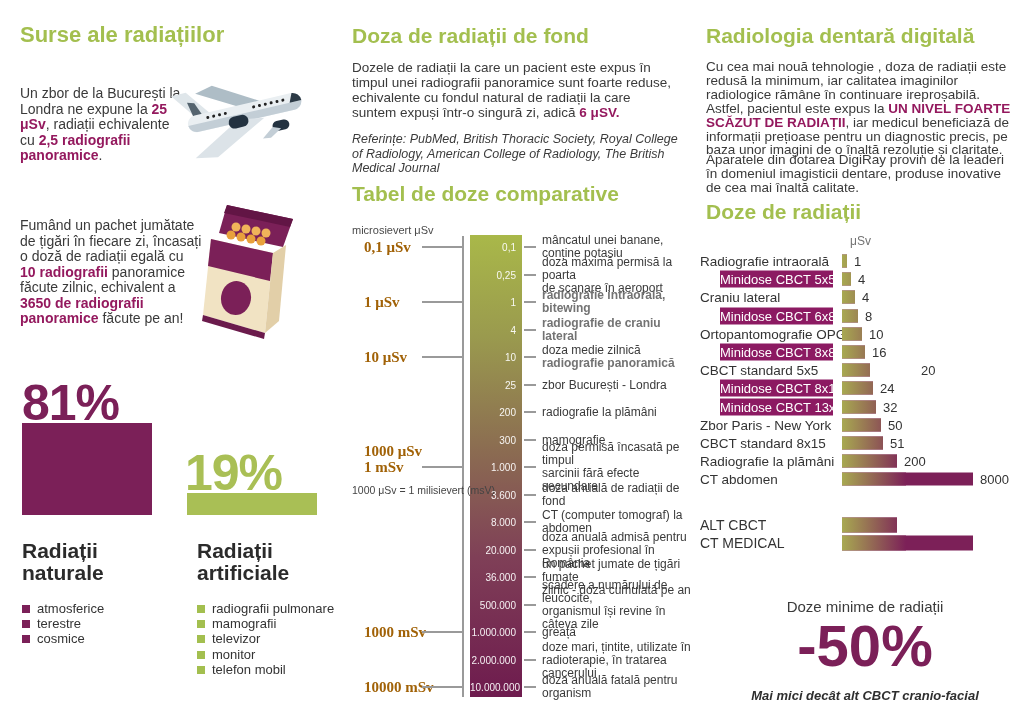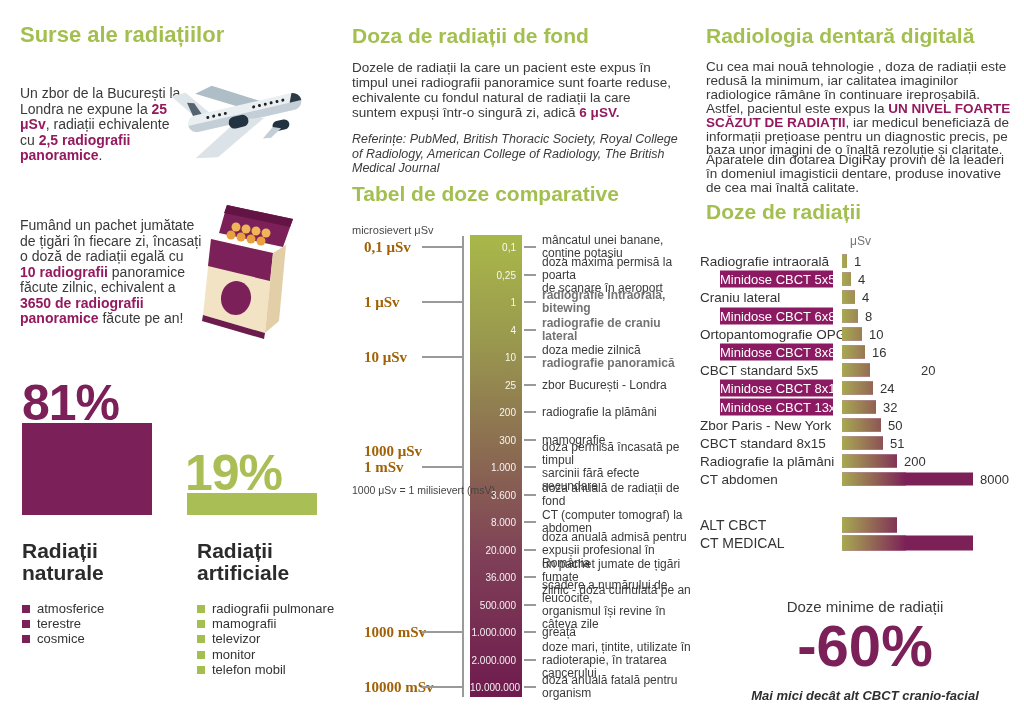--- a/index.html
+++ b/index.html
@@ -382,16 +382,16 @@
           <div class="c-bar big" style="width: 55px;"></div>
         </div>
         <div class="crow" style="top: 311px;">
           <div class="c-label extra">CT MEDICAL</div>
           <div class="c-bar big" style="width: 131px;"></div>
         </div>
       </div>
   </div>
 
   <div class="min-caption">Doze minime de radiații</div>
-  <div class="min-big">-60%</div>
+  <div class="min-big">-50%</div>
   <div class="min-sub">Mai mici decât alt CBCT cranio-facial</div>
 
 </div>
 
 </body></html>

